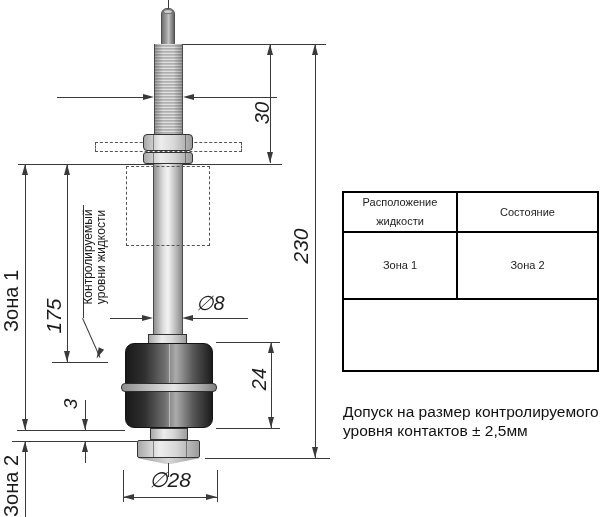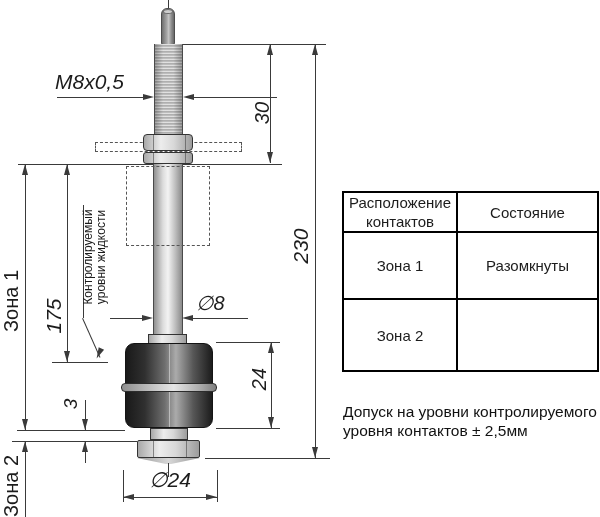--- a/index.html
+++ b/index.html
@@ -17,21 +17,21 @@
   .rot{position:absolute;white-space:nowrap;transform:translate(-50%,-50%) rotate(-90deg);}
   .dim{font-style:italic;font-size:21px;color:#1c1c1c;}
   .dim20{font-style:italic;font-size:20px;color:#1c1c1c;}
   .zone{font-size:20px;color:#1c1c1c;}
   .leader{font-size:12px;line-height:13px;text-align:center;color:#1c1c1c;}
   .metal{background:linear-gradient(90deg,#a8a8a8,#ededed 35%,#d8d8d8 62%,#9c9c9c);border:1px solid #333;box-sizing:border-box;}
   .facet{position:absolute;top:0;bottom:0;width:1px;background:rgba(60,60,60,.55);}
   
   .tbl{position:absolute;left:342px;top:191px;width:257px;height:181px;border:2px solid #000;
        box-sizing:border-box;display:grid;grid-template-columns:114px 1fr;grid-template-rows:40px 67px 1fr;
-       background:#fff;font-size:15px;}
+       background:#fff;font-size:11px;}
   .tc{border-right:2px solid #000;border-bottom:2px solid #000;display:flex;flex-direction:column;
       align-items:center;justify-content:center;line-height:19px;text-align:center;}
   .tc:nth-child(2n){border-right:none;}
   .tc:nth-child(5),.tc:nth-child(6){border-bottom:none;}
   .note{position:absolute;left:343px;top:402px;font-size:15.5px;line-height:19px;color:#111;}
 </style>
 </head>
 <body>
 
 <div id="stage">
@@ -83,21 +83,20 @@
     <div class="facet" style="left:15px;"></div>
     <div class="facet" style="left:48px;"></div>
   </div>
   <div class="abs" style="left:137px;top:458px;width:63px;height:6px;background:linear-gradient(90deg,#9a9a9a,#d8d8d8 50%,#969696);clip-path:polygon(0 0,100% 0,54% 100%,46% 100%);"></div>
   <div class="vl" style="left:168px;top:463px;height:14px;"></div>
 
   <div class="hl" style="left:57px;top:97px;width:86px;"></div>
   <div class="ar" style="left:143px;top:93.5px;"></div>
   <div class="al" style="left:183px;top:93.5px;"></div>
   <div class="hl" style="left:194px;top:97px;width:83px;"></div>
-  <div class="abs dim" style="left:55px;top:70px;">M8x0,5</div>
 
   <div class="vl" style="left:270px;top:44px;height:119px;"></div>
   <div class="au" style="left:266.5px;top:44px;"></div>
   <div class="ad" style="left:266.5px;top:152px;"></div>
   <div class="rot dim20" style="left:262px;top:113px;">30</div>
 
   <div class="vl" style="left:315px;top:44px;height:414px;"></div>
   <div class="au" style="left:311.5px;top:44px;"></div>
   <div class="ad" style="left:311.5px;top:447px;"></div>
   <div class="rot dim" style="left:301px;top:246px;">230</div>
@@ -129,41 +128,40 @@
 
   <div class="hl" style="left:110px;top:318px;width:33px;"></div>
   <div class="ar" style="left:142px;top:314.5px;"></div>
   <div class="al" style="left:182px;top:314.5px;"></div>
   <div class="hl" style="left:193px;top:318px;width:55px;"></div>
   <div class="abs dim20" style="left:196px;top:291px;">∅8</div>
 
   <div class="hl" style="left:123px;top:497px;width:94px;"></div>
   <div class="al" style="left:123px;top:493.5px;"></div>
   <div class="ar" style="left:206px;top:493.5px;"></div>
-  <div class="abs dim" style="left:170px;top:480px;transform:translate(-50%,-50%);">∅24</div>
+  <div class="abs dim" style="left:170px;top:480px;transform:translate(-50%,-50%);">∅28</div>
 
   <div class="vl" style="left:83px;top:205px;height:113px;"></div>
   <div class="abs" style="left:83px;top:318px;width:43px;height:1px;background:var(--ln);transform-origin:0 0;transform:rotate(66deg);"></div>
   <div class="ad" style="left:96px;top:348px;transform:rotate(26deg);"></div>
   <div class="rot leader" style="left:95px;top:257px;">
     <div>Контролируемый</div>
     <div>уровни жидкости</div>
   </div>
 
   <div class="tbl">
     <div class="tc">
       <div>Расположение</div>
-      <div>контактов</div>
+      <div>жидкости</div>
     </div>
     <div class="tc">
       <div>Состояние</div>
     </div>
     <div class="tc">Зона 1</div>
-    <div class="tc">Разомкнуты</div>
     <div class="tc">Зона 2</div>
   </div>
 
   <div class="note">
-    <div>Допуск на уровни контролируемого</div>
+    <div>Допуск на размер контролируемого</div>
     <div>уровня контактов ± 2,5мм</div>
   </div>
 
 </div>
 
 </body></html>

